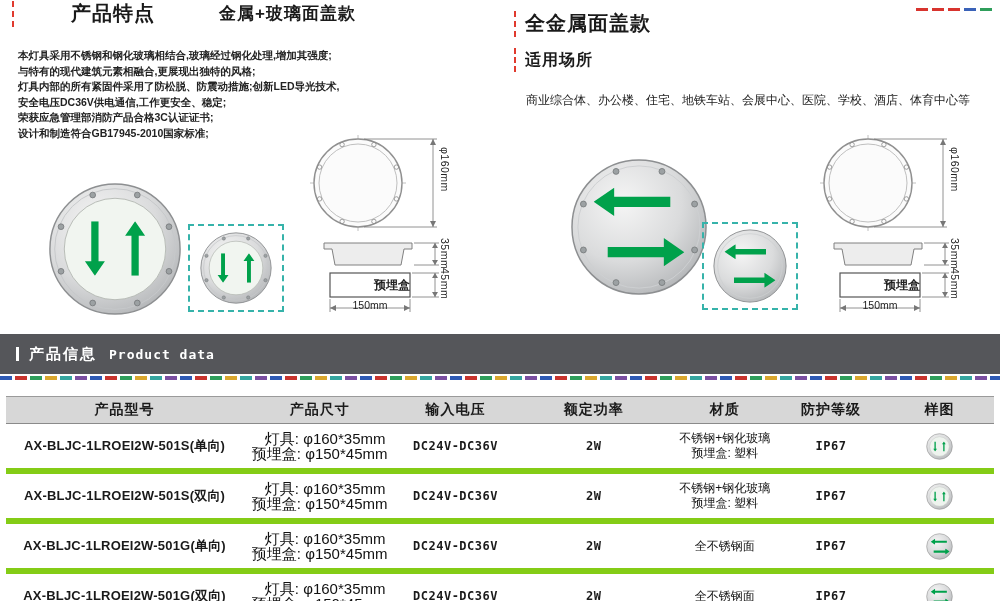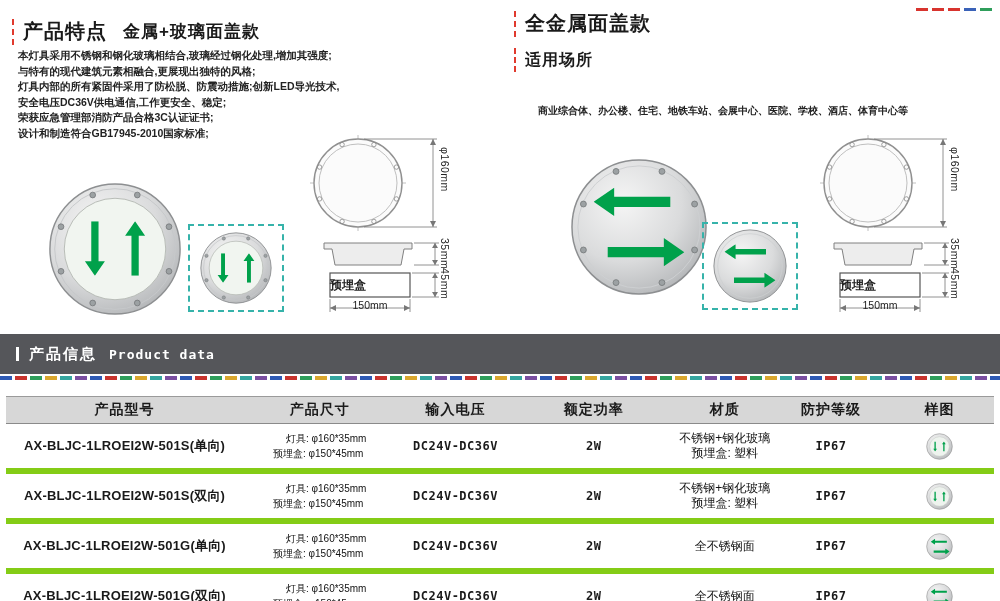--- a/index.html
+++ b/index.html
@@ -9,28 +9,28 @@
   }
   .mono{font-family:"DejaVu Sans Mono",monospace;}
 
   
   .top{position:relative;width:1000px;height:334px;}
   .red-dash{display:inline-block;width:0;border-left:2px dashed #e03a2e;margin-right:9px;}
   .title-row{position:absolute;display:flex;align-items:center;}
   .title-row .red-dash{height:26px;}
   h1{font-size:20px;font-weight:bold;margin:0;letter-spacing:1px;}
   h2{font-size:17px;font-weight:bold;margin:0 0 0 16px;letter-spacing:1px;}
-  .t-left{left:12px;top:18px;}
+  .t-left{left:12px;top:0;gap:48px;}
   .t-right{left:514px;top:10px;}
   .section-row{position:absolute;left:514px;top:48px;display:flex;align-items:center;}
   .section-row .red-dash{height:24px;}
   .section-row h2{margin-left:0;font-size:16px;}
   .features{position:absolute;left:18px;top:48px;}
   .feature{font-size:10.5px;font-weight:bold;line-height:15.5px;white-space:nowrap;color:#222;}
-  .places{position:absolute;left:522px;top:88px;margin:16px;font-size:10px;font-weight:bold;white-space:nowrap;color:#222;}
+  .places{position:absolute;left:522px;top:88px;margin:4px;font-size:12px;font-weight:normal;white-space:nowrap;color:#222;}
 
   .corner{position:absolute;right:8px;top:8px;display:flex;gap:4px;align-items:center;}
   .corner i{display:block;width:12px;height:3px;}
   .c-red{background:#d8342e;} .c-blue{background:#3a62b8;} .c-green{background:#2f9e5b;}
 
   .big-light{position:absolute;}
   .bl-glass{left:48px;top:182px;}
   .bl-metal{left:570px;top:158px;}
   .mini-frame{position:absolute;border:2px dashed #36b3aa;width:92px;height:84px;
     display:flex;align-items:center;justify-content:center;background:transparent;}
@@ -39,21 +39,21 @@
 
   
   .diagram{position:absolute;width:165px;height:195px;}
   .dg-left{left:306px;top:135px;}
   .dg-right{left:816px;top:135px;}
   .dim-v{position:absolute;writing-mode:vertical-rl;font-size:10.5px;color:#222;letter-spacing:.5px;}
   .lbl-dia{left:133px;top:12px;}
   .lbl-35{left:133px;top:103px;}
   .lbl-45{left:133px;top:133px;}
   .lbl-box{position:absolute;left:24px;top:139px;width:80px;height:23px;line-height:23px;
-    text-align:left;font-size:12px;font-weight:bold;color:#222;}
+    text-align:right;font-size:12px;font-weight:bold;color:#222;}
   .lbl-150{position:absolute;left:24px;top:164px;width:80px;text-align:center;font-size:10.5px;color:#222;}
 
   
   .info-bar{width:1000px;height:40px;background:#55565a;display:flex;align-items:center;color:#fff;}
   .info-bar .tick{width:3px;height:14px;background:#fff;margin:0 10px 0 16px;}
   .info-cn{font-size:15px;font-weight:bold;letter-spacing:2px;}
   .info-en{font-size:13px;font-weight:bold;letter-spacing:1px;margin-left:12px;}
 
   .stripe{height:4px;margin:2px 0 4px 0;background:repeating-linear-gradient(90deg,
     #2f5bb5 0 12px,#fff 12px 15px,#c8342e 15px 27px,#fff 27px 30px,
@@ -62,21 +62,21 @@
   .stripe.bottom{margin-top:8px;}
 
   
   .tbl{width:988px;margin:16px 6px;}
   .tr{display:grid;grid-template-columns:24% 15.5% 12% 16% 10.5% 11% 11%;align-items:center;}
   .tr.head{background:#d7d7d7;height:26px;border-top:1px solid #9a9a9a;border-bottom:1px solid #8a8a8a;}
   .th{font-size:14px;font-weight:bold;text-align:center;letter-spacing:1px;}
   .tr.row{height:44px;border-bottom:6px solid #84cc16;}
   .td{display:flex;align-items:center;justify-content:center;text-align:center;}
   .model{font-size:13px;font-weight:bold;letter-spacing:.2px;}
-  .size-block{text-align:left;font-size:10px;line-height:15px;color:#111;}
+  .size-block{text-align:left;font-size:15px;line-height:15px;color:#111;}
   .size-block .s1{padding-left:13px;}
   .cell-mono{font-size:12px;font-weight:bold;letter-spacing:.5px;}
   .mat{font-size:12px;line-height:15px;color:#111;}
 </style>
 </head>
 <body>
 
 <svg width="0" height="0" style="position:absolute" aria-hidden="true">
   <defs>
     <radialGradient id="steel" cx="38%" cy="32%" r="80%">

